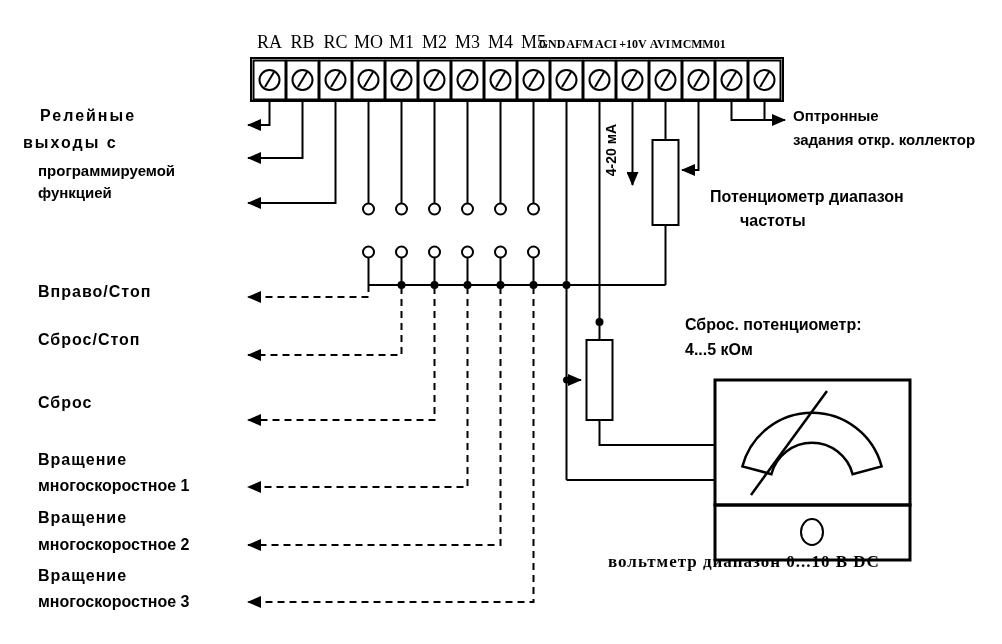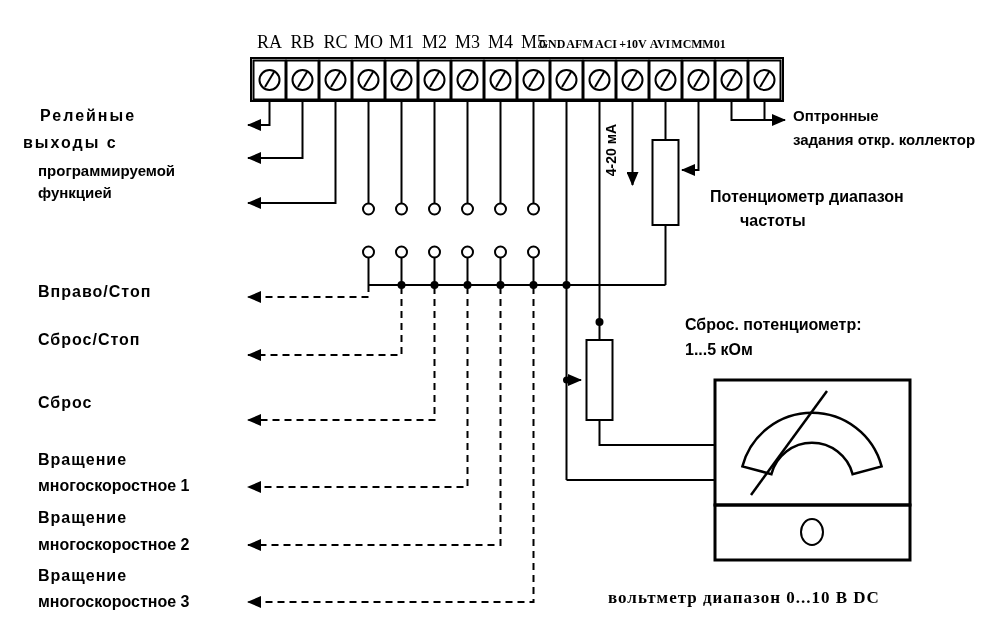--- a/index.html
+++ b/index.html
@@ -197,15 +197,15 @@
 <div class="lbl f16 ls1" style="left:38px;  top:567px;">Вращение</div>
 <div class="lbl f16" style="left:38px;  top:593px;">многоскоростное 3</div>
 
 <div class="lbl f15" style="left:793px; top:107px;">Оптронные</div>
 <div class="lbl f15" style="left:793px; top:131px;">задания откр. коллектор</div>
 
 <div class="lbl f16" style="left:710px; top:188px;">Потенциометр диапазон</div>
 <div class="lbl f16" style="left:740px; top:212px;">частоты</div>
 
 <div class="lbl f16" style="left:685px; top:316px;">Сброс. потенциометр:</div>
-<div class="lbl f16" style="left:685px; top:341px;">1...5 кОм</div>
-
-<div class="lbl f17 serif" style="left:608px; top:588px; letter-spacing:1px;">вольтметр диапазон 0...10 В DC</div>
+<div class="lbl f16" style="left:685px; top:341px;">4...5 кОм</div>
+
+<div class="lbl f17 serif" style="left:608px; top:552px; letter-spacing:1px;">вольтметр диапазон 0...10 В DC</div>
 
 </body></html>

